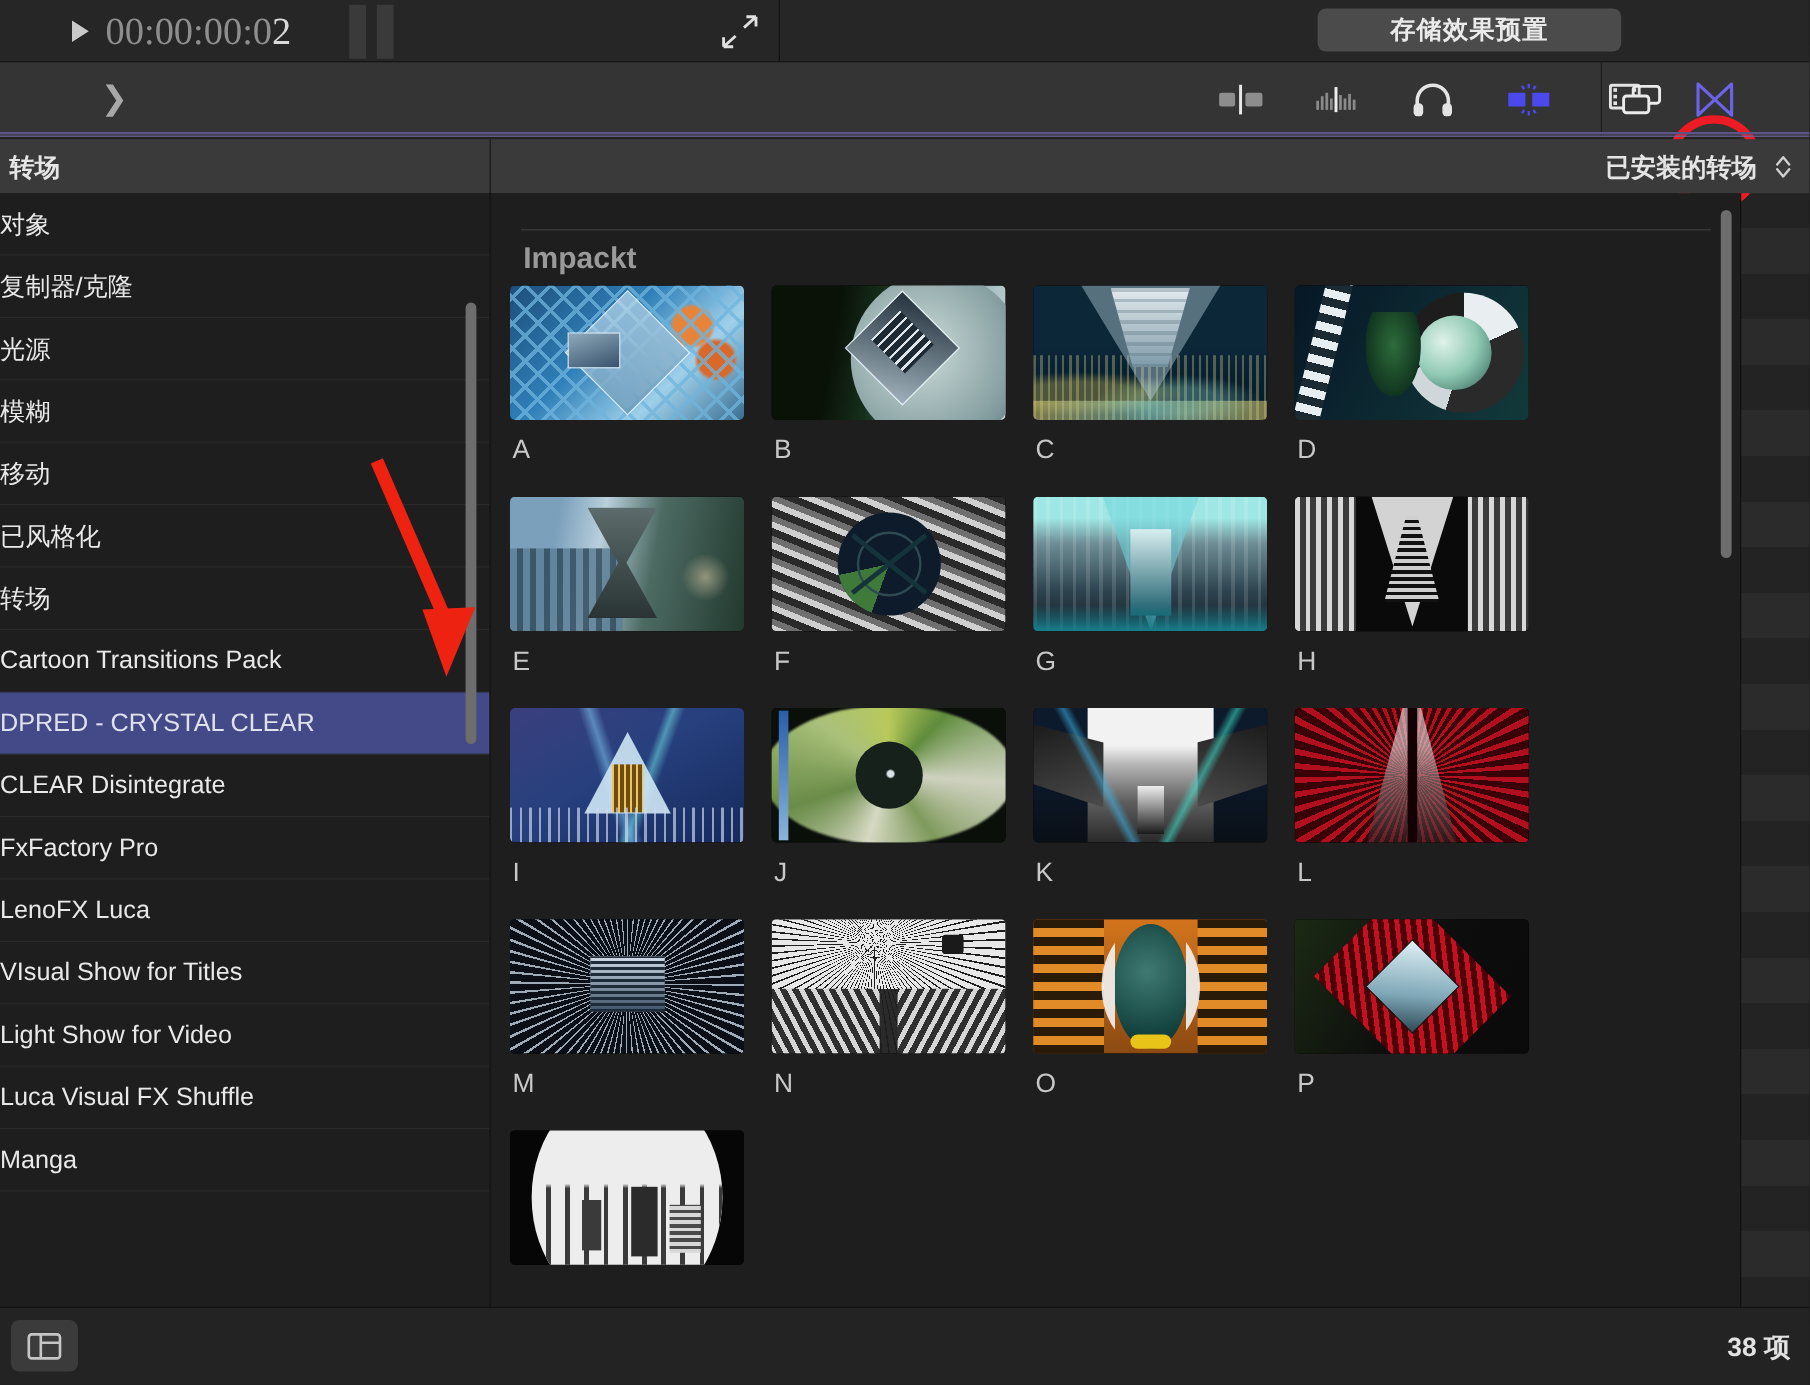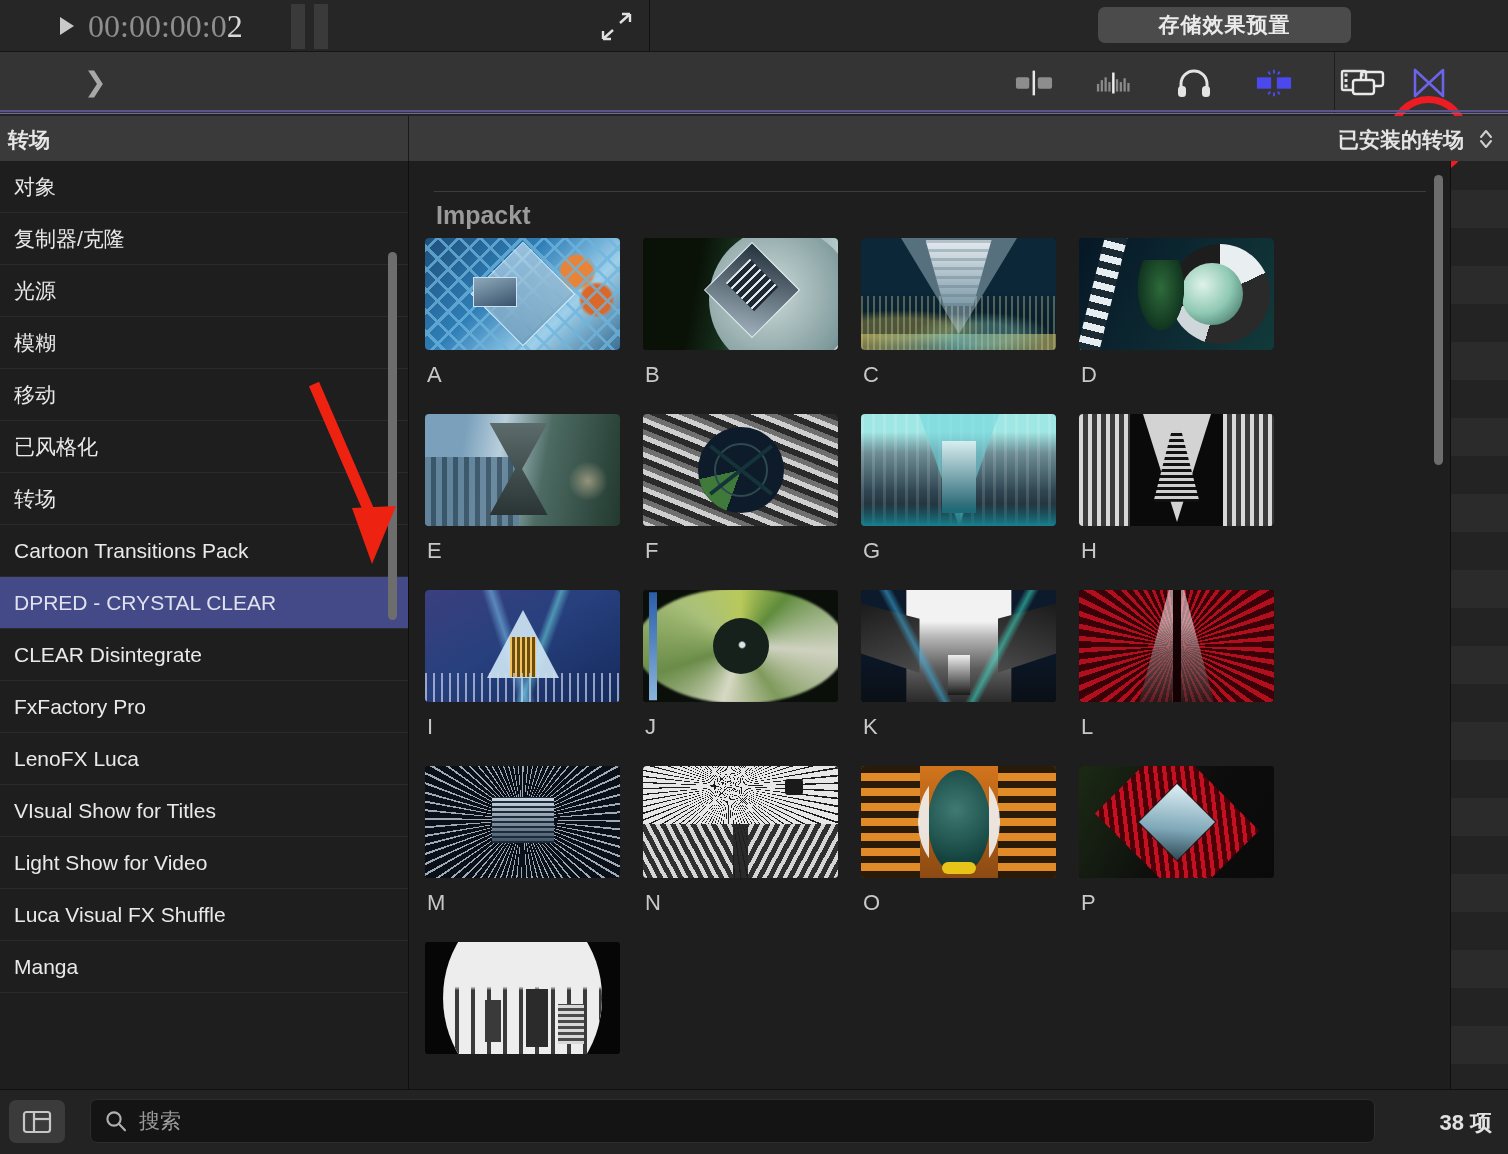--- a/index.html
+++ b/index.html
@@ -91,21 +91,21 @@
   .sortchev { position: absolute; right: 12px; top: 9px; width: 20px; height: 28px;
     display: flex; flex-direction: column; align-items: center; justify-content: center; gap: 4px; color: #d0d0d0; }
 
   
   .sidebar {
     position: absolute; left: 0; top: 161px; width: 408px; height: 928px;
     background: #1e1e1e; overflow: hidden;
   }
   .side-item {
     position: relative; height: 52px; display: flex; align-items: center;
-    padding-left: 14px; font-size: 21px; color: #e9e9e9;
+    font-size: 21px; color: #e9e9e9;
     border-bottom: 1px solid #2a2a2a;
   }
   .side-item.selected { background: #434a87; color: #dfe1ef; }
   .side-scroll-track { position: absolute; left: 386px; top: 161px; width: 12px; height: 928px; }
   .side-scroll-thumb {
     position: absolute; left: 388px; top: 252px; width: 9px; height: 368px;
     background: #6d6d6d; border-radius: 5px;
   }
   .sidebar-vdiv { position: absolute; left: 408px; top: 161px; width: 1px; height: 928px; background: #0f0f0f; }
 
@@ -595,23 +595,16 @@
   <div class="content-vdiv-r"></div>
 
   <div class="bottombar">
     <div class="sidebar-toggle">
       <svg viewBox="0 0 30 24" width="30" height="24">
         <rect x="2" y="2" width="26" height="20" rx="2.5" stroke="#c6c6c6" stroke-width="2.2" fill="none"></rect>
         <line x1="12" y1="2" x2="12" y2="22" stroke="#c6c6c6" stroke-width="2.2"></line>
         <line x1="12" y1="9" x2="28" y2="9" stroke="#c6c6c6" stroke-width="2.2"></line>
       </svg>
     </div>
-    <div class="search-field">
-      <svg viewBox="0 0 22 22" width="22" height="22">
-        <circle cx="9" cy="9" r="6.6" stroke="#b0b0b0" stroke-width="2.1" fill="none"></circle>
-        <line x1="13.8" y1="13.8" x2="20" y2="20.3" stroke="#b0b0b0" stroke-width="2.1" stroke-linecap="round"></line>
-      </svg>
-      <span class="search-placeholder">搜索</span>
-    </div>
     <div class="item-count">38 项</div>
   </div>
 
 </div>
 
 </body></html>

